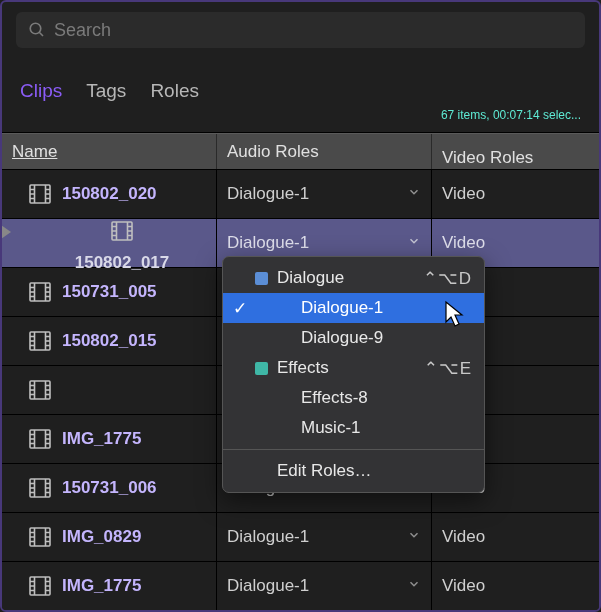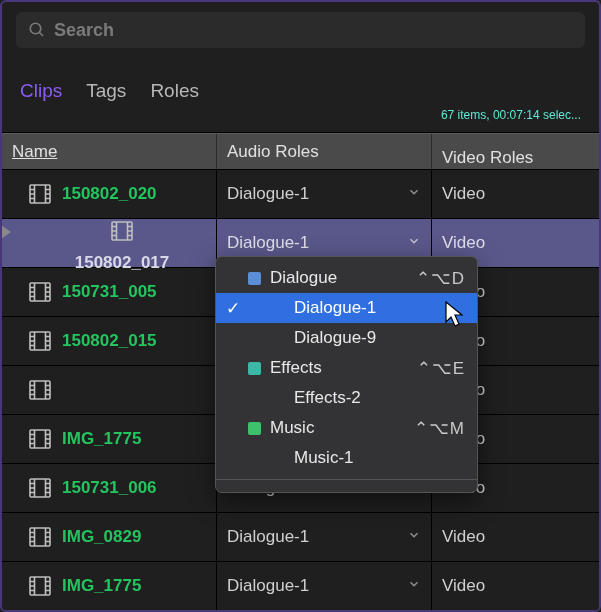--- a/index.html
+++ b/index.html
@@ -24,21 +24,20 @@
     color: #6f6f6f;
   }
   .searchbar svg { flex: 0 0 auto; margin-right: 8px; }
   .searchbar input {
     background: transparent;
     border: none;
     outline: none;
     color: #ffffff;
     font-size: 18px;
     width: 100%;
-    font-weight: bold;
   }
   .searchbar input::placeholder { color: #7a7a7a; }
   
   .tabrow {
     display: flex;
     align-items: center;
     padding: 4px 18px 10px 18px;
     font-size: 19px;
     color: #b7b7b7;
     border-bottom: 1px solid #000;
@@ -70,21 +69,21 @@
     border-bottom: 1px solid #000;
     background: #1f1f1f;
   }
   .row.selected { background: #5a588a; }
   .cell-name {
     width: 215px; height:100%;
     display: flex; align-items: center;
     padding-left: 26px;
     border-right: 1px solid #000;
     font-weight: 600;
-    color: #22c55e;
+    color: #c4b5fd;
     gap: 10px;
   }
   .row.selected .cell-name { color: #d9d9e8; flex-direction: column; }
   .clipicon {
     width: 24px; height: 24px;
     flex: 0 0 auto;
   }
   .cell-audio {
     width: 215px; height:100%;
     display: flex; align-items: center;
@@ -107,21 +106,21 @@
     position:absolute;
     left:-1px; top:55px;
     width:0; height:0;
     border-top:7px solid transparent;
     border-bottom:7px solid transparent;
     border-left:10px solid #888;
   }
   
   .popup {
     position: absolute;
-    left: 213px;
+    left: 220px;
     top: 86px;
     width: 263px;
     background: #333335;
     border: 1px solid #555;
     border-radius: 7px;
     box-shadow: 0 8px 24px rgba(0,0,0,0.5);
     padding: 6px 0;
     color: #e8e8e8;
     font-size: 17px;
     z-index: 10;
@@ -201,38 +200,35 @@
     <span class="checkcol"></span>
     <span class="swcol">
           <span class="sw" style="background:#3fb7a6"></span>
         </span>
     <span class="labelcol ">Effects</span>
     <span class="shortcut">⌃⌥E</span>
   </div>
       <div class="item ">
     <span class="checkcol"></span>
     <span class="swcol"></span>
-    <span class="labelcol sub">Effects-2</span>
+    <span class="labelcol sub">Effects-8</span>
     <span class="shortcut"></span>
-  </div>
-      <div class="item ">
-    <span class="checkcol"></span>
-    <span class="swcol">
-          <span class="sw" style="background:#3fc06a"></span>
-        </span>
-    <span class="labelcol ">Music</span>
-    <span class="shortcut">⌃⌥M</span>
   </div>
       <div class="item ">
     <span class="checkcol"></span>
     <span class="swcol"></span>
     <span class="labelcol sub">Music-1</span>
     <span class="shortcut"></span>
   </div>
       <div class="sep"></div>
+      <div class="item">
+  <span class="checkcol"></span>
+        <span class="swcol"></span>
+  <span class="labelcol">Edit Roles…</span>
+</div>
     </div>
 
   <svg class="cursor" width="22" height="28" viewBox="0 0 22 28">
     <path d="M2 2 L2 22 L7 17 L11 26 L15 24 L11 15 L18 15 Z" fill="#fff" stroke="#000" stroke-width="1.2"></path>
   </svg>
 <div class="row">
     <div class="cell-name">
       <svg class="clipicon" viewBox="0 0 24 24" fill="none" stroke="#bfbfbf" stroke-width="1.6">
           <rect x="2" y="3" width="20" height="18" rx="1"></rect>
           <line x1="6.5" y1="3" x2="6.5" y2="21"></line>

